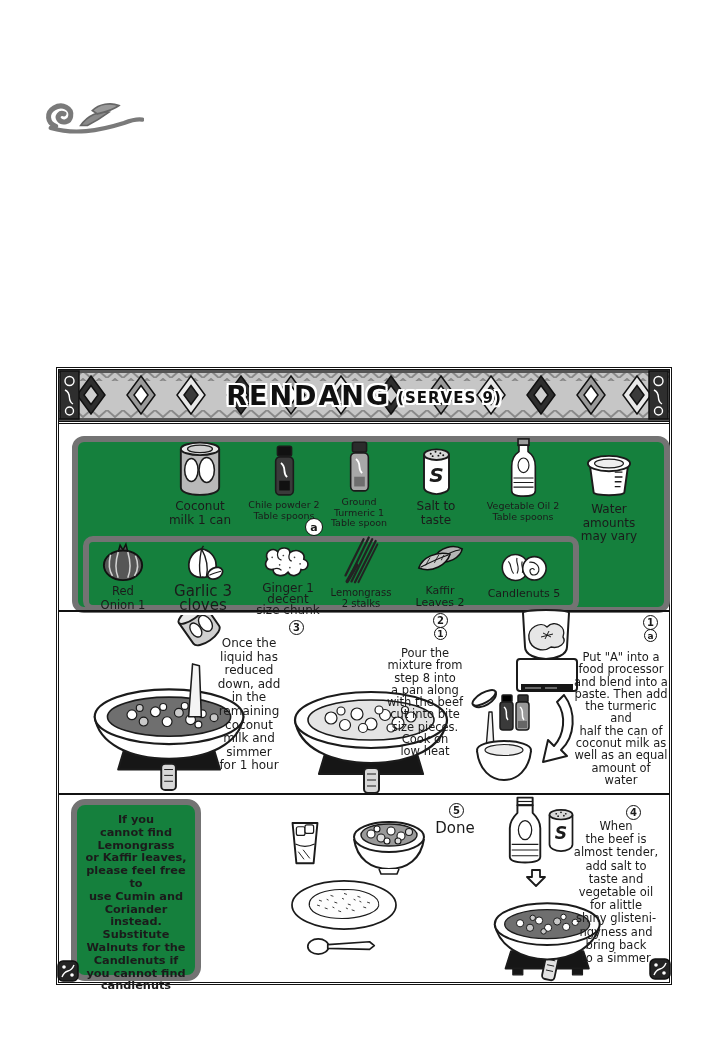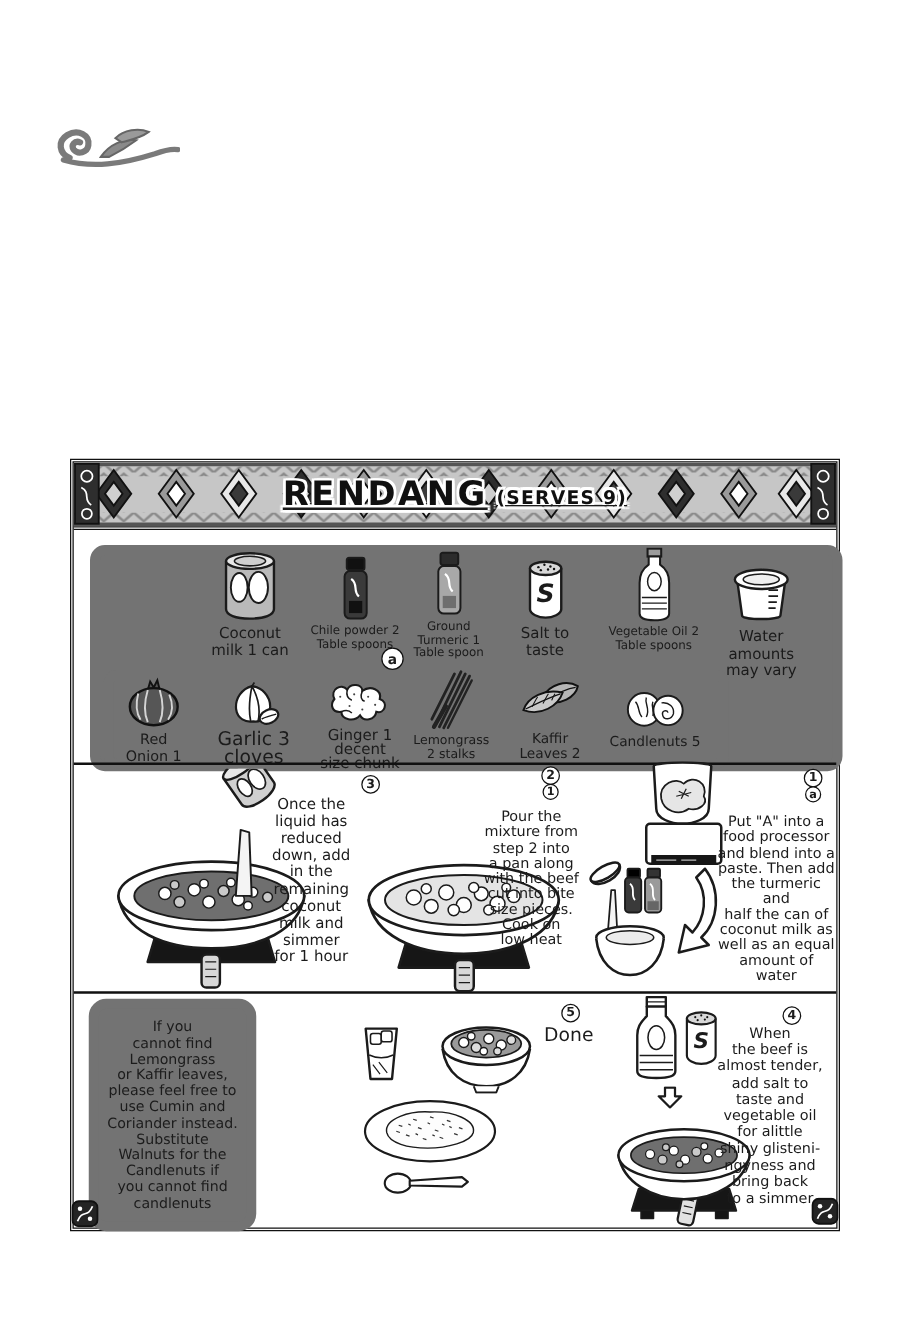--- a/index.html
+++ b/index.html
@@ -3,26 +3,26 @@
 <meta charset="utf-8">
 <style>
   html,body{margin:0;padding:0;background:#e9e9e9;}
   .page{position:relative;width:728px;height:1057px;background:#ffffff;overflow:hidden;
         font-family:"DejaVu Sans",sans-serif;color:#1b1b1b;}
   svg{display:block;}
   .abs{position:absolute;}
   .card{position:absolute;left:56px;top:367px;width:610px;height:612px;
         border:3px double #111;background:#fff;}
   .banner{position:absolute;left:0;top:0;right:0;height:51px;border-bottom:3px double #111;overflow:hidden;}
-  .banner-title{position:absolute;inset:0;display:flex;align-items:center;justify-content:center;gap:7px;text-decoration:underline;}
+  .banner-title{position:absolute;inset:0;display:flex;align-items:center;justify-content:center;gap:7px;}
   .t-main{font-size:27px;font-weight:900;letter-spacing:2px;color:#101010;
     text-shadow:-2px -2px 0 #fff,2px -2px 0 #fff,-2px 2px 0 #fff,2px 2px 0 #fff,0 -2px 0 #fff,0 2px 0 #fff,-2px 0 0 #fff,2px 0 0 #fff;}
   .t-sub{font-size:15px;font-weight:800;letter-spacing:1px;color:#101010;margin-top:4px;
     text-shadow:-2px -2px 0 #fff,2px -2px 0 #fff,-2px 2px 0 #fff,2px 2px 0 #fff,0 -2px 0 #fff,0 2px 0 #fff,-2px 0 0 #fff,2px 0 0 #fff;}
-  .roundbox{position:absolute;border:8px solid #737373;border-radius:12px;background:#737373;}
+  .roundbox{position:absolute;border:6px solid #737373;border-radius:12px;background:#15803d;font-weight:bold;}
   .hline{position:absolute;left:0;right:0;border-top:2px solid #111;}
   .ing{position:absolute;display:flex;flex-direction:column;align-items:center;text-align:center;}
   .ico{display:flex;align-items:flex-end;justify-content:center;}
   .lbl{white-space:pre-line;font-size:12px;line-height:13.5px;margin-top:3px;}
   .lbl.sm{font-size:9.5px;line-height:10.5px;}
   .stext{position:absolute;text-align:center;white-space:pre-line;}
   .circ{display:inline-flex;align-items:center;justify-content:center;width:15px;height:15px;
         border:1.4px solid #111;border-radius:50%;background:#fff;font-size:10px;font-weight:bold;box-sizing:border-box;}
   .circ.sm2{width:13px;height:13px;font-size:9px;margin-top:-1px;}
   .circstack{position:absolute;display:flex;flex-direction:column;align-items:center;}
@@ -514,21 +514,21 @@
       <svg width="172" height="144" viewBox="0 0 172 144">
           <use href="#sym-step2"></use>
         </svg>
     </span>
     <span class="circstack" style="left:374px;top:243px">
       <span class="circ">2</span>
       <span class="circ sm2">1</span>
     </span>
     <div class="stext" style="left:310px;top:277px;width:112px;font-size:11.5px;line-height:12.3px">Pour the
 mixture from
-step 2 into
+step 8 into
 a pan along
 with the beef
 cut into bite
 size pieces.
 Cook on
 low heat</div>
 
     <span class="abs" style="left:412px;top:239px">
       <svg width="112" height="176" viewBox="0 0 112 176">
           <use href="#sym-step1"></use>

